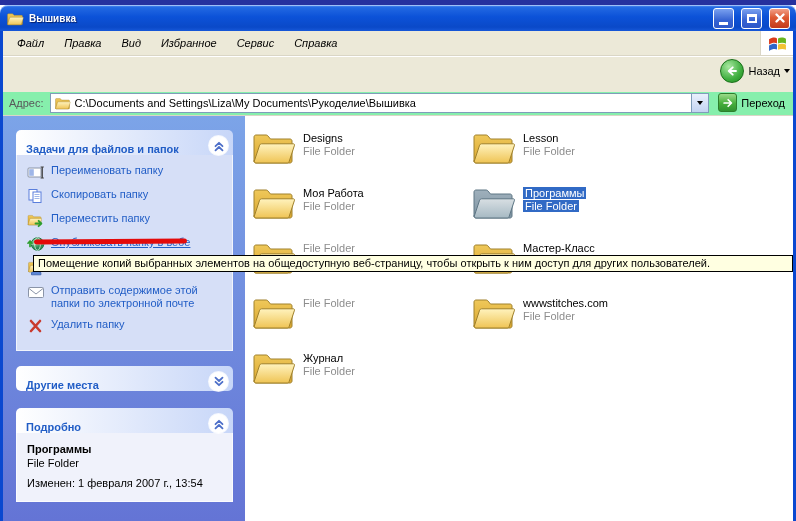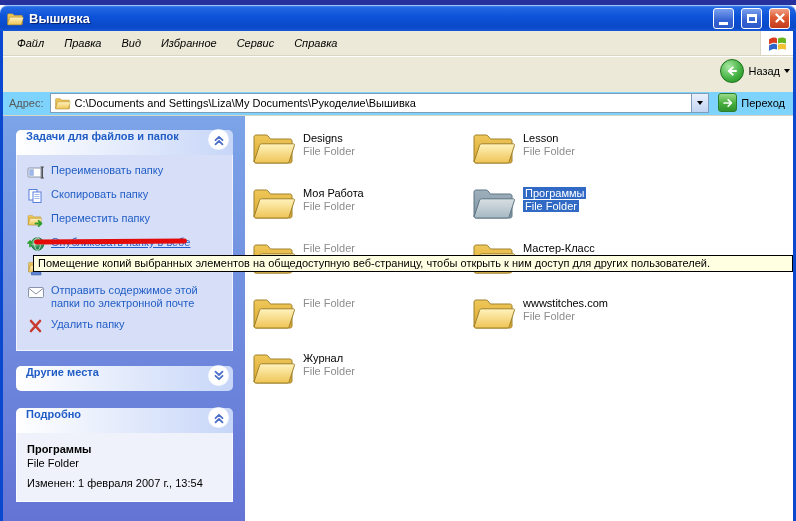--- a/index.html
+++ b/index.html
@@ -10,21 +10,21 @@
   }
   
   .top-strip { position:absolute; top:0; left:0; right:0; height:5px; background:#26319E; }
   .titlebar {
     position:absolute; top:5px; left:0; right:0; height:26px;
     border-radius:8px 8px 0 0;
     background:linear-gradient(180deg,#5A93F5 0%,#2268E2 10%,#0C52D8 45%,#0A49C8 85%,#1657D8 100%);
     box-shadow:inset 0 1px 0 rgba(255,255,255,.45);
     display:flex; align-items:center; padding:0 6px; gap:5px;
   }
-  .title-text { color:#fff; font-size:13px; font-weight:bold; text-shadow:1px 1px 1px rgba(0,0,40,.6); flex:1; }
+  .title-text { color:#fff; font-size:10px; font-weight:bold; text-shadow:1px 1px 1px rgba(0,0,40,.6); flex:1; }
   .tb-btn {
     width:21px; height:21px; border:1px solid #fff; border-radius:3px; margin-left:2px;
     display:flex; align-items:center; justify-content:center;
     background:linear-gradient(180deg,#7AA1EF,#3562D2 60%,#2E58C8);
   }
   .tb-btn.close { background:linear-gradient(180deg,#F1A088,#DE5A33 45%,#C23A1B); }
   .glyph-min { width:9px; height:3px; background:#fff; align-self:flex-end; margin:0 0 3px 0; }
   .glyph-max { width:10px; height:9px; border:2px solid #fff; border-top-width:3px; }
   .border-left  { position:absolute; left:0;  top:31px; bottom:0; width:3px; background:#0A48D0; }
   .border-right { position:absolute; right:0; top:31px; bottom:0; width:3px; background:#0A48D0; }
@@ -46,21 +46,21 @@
   .tool { display:flex; align-items:center; gap:4px; padding:2px 3px; border-radius:3px; }
   .circle-btn { width:24px; height:24px; border-radius:50%; display:flex; align-items:center; justify-content:center;
     background:radial-gradient(circle at 35% 30%,#A8E8A0,#3FAE3F 60%,#1E8A1E); border:1px solid #1B701B; }
   .circle-btn.disabled { background:radial-gradient(circle at 35% 30%,#EDEDED,#BEBEBE 60%,#A5A5A5); border-color:#969696; }
   .caret { width:0; height:0; border-left:3px solid transparent; border-right:3px solid transparent; border-top:4px solid #000; }
   .caret.gray { border-top-color:#9A9A9A; }
   .tsep { width:2px; height:26px; border-left:1px solid #C9C5B2; border-right:1px solid #FFF; margin:0 5px; }
   .tool-label { color:#000; }
   
   .addressbar {
-    position:absolute; top:92px; left:3px; right:3px; height:24px; background:#7dd3fc;
+    position:absolute; top:92px; left:3px; right:3px; height:24px; background:#86efac;
     display:flex; align-items:center; gap:6px; padding:0 5px 2px 6px; border-bottom:1px solid #DAD6C6;
   }
   .addr-label { color:#58585A; }
   .addr-input {
     flex:1; height:20px; background:#fff; border:1px solid #7F9DB9; display:flex; align-items:center;
     gap:4px; padding-left:3px; position:relative;
   }
   .addr-path { color:#000; white-space:nowrap; overflow:hidden; flex:1; }
   .addr-drop { width:17px; height:18px; background:linear-gradient(180deg,#E9F0FC,#C3D4F2);
     border-left:1px solid #7F9DB9; display:flex; align-items:center; justify-content:center; }
@@ -69,21 +69,21 @@
     background:linear-gradient(180deg,#9BDB8A,#47AE3C 55%,#2F9230); display:flex; align-items:center; justify-content:center; }
   
   .content { position:absolute; top:116px; left:3px; right:3px; bottom:0; display:flex; }
   .sidebar { width:242px; background:linear-gradient(180deg,#7CA4E8,#6474D5); padding:14px 12px 0 13px; flex-shrink:0; }
   .main { flex:1; background:#fff; position:relative; }
   
   .panel { margin-bottom:15px; }
   .panel-header {
     height:25px; border-radius:5px 5px 0 0;
     background:linear-gradient(90deg,#FFFFFF,#C7D6F8);
-    display:flex; align-items:flex-start; justify-content:space-between;
+    display:flex; align-items:flex-end; justify-content:space-between;
     padding:0 5px 0 10px; color:#215DC6; font-weight:bold; cursor:pointer;
   }
   .panel.collapsed .panel-header { border-radius:5px; }
   .chev { width:19px; height:19px; border-radius:50%; background:#fff; display:flex; align-items:center; justify-content:center;
     box-shadow:0 0 0 1px rgba(255,255,255,.8); }
   .chev.down svg { transform:rotate(180deg); }
   .panel-body { background:#D6DFF7; border:1px solid rgba(255,255,255,.65); border-top:none; padding:9px 4px 8px 10px; }
   .panel.details .panel-body { background:#F0F2FB; color:#000; padding:10px 8px 12px 10px; }
   .task { display:flex; align-items:flex-start; gap:6px; margin-bottom:8px; color:#215DC6; cursor:pointer; line-height:13px; }
   .task .ticon16 { flex-shrink:0; width:18px; height:16px; }

